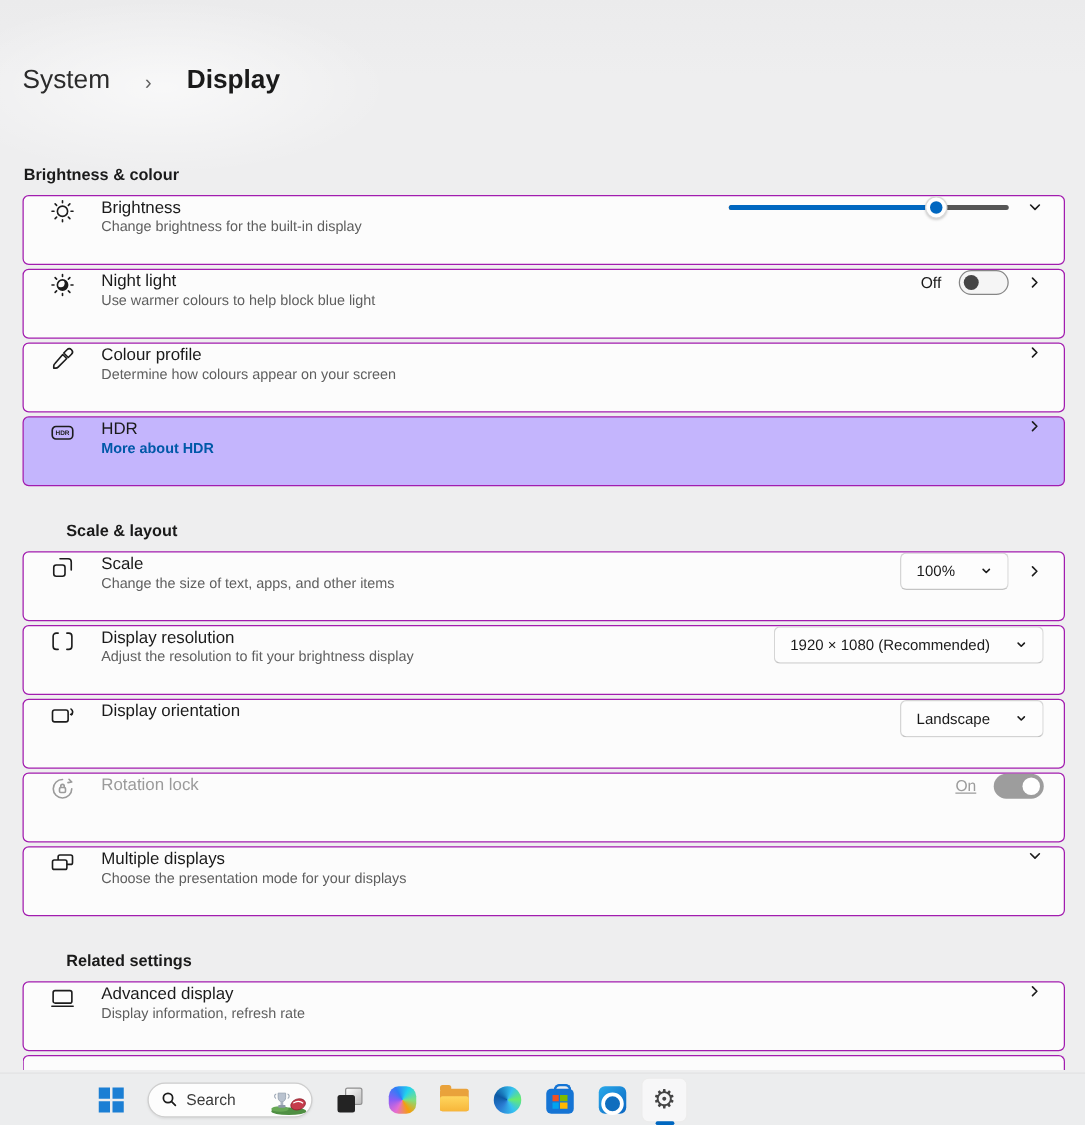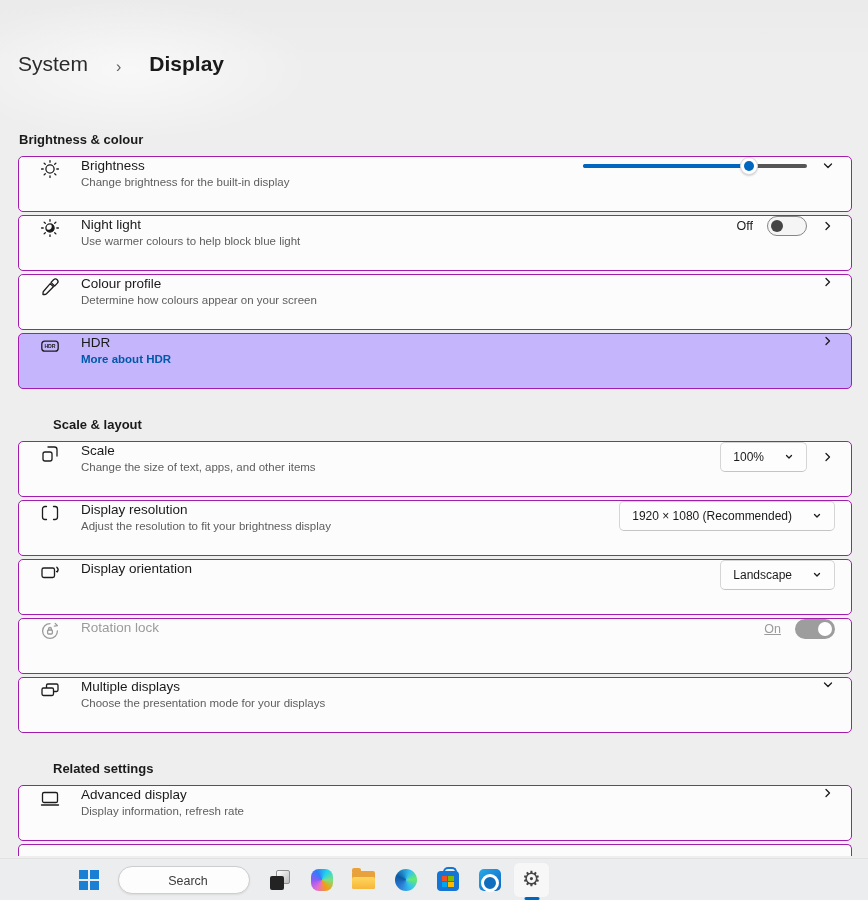--- a/index.html
+++ b/index.html
@@ -97,21 +97,21 @@
   .tb-item.active::after { content:""; position:absolute; bottom:-3px; left:50%; transform:translateX(-50%); width:15px; height:3px; border-radius:2px; background:#0067c0; }
 
   .win-logo { display:grid; grid-template-columns:9px 9px; grid-template-rows:9px 9px; gap:2px; }
   .win-logo span { background:#1b7fd4; }
 
   .search-pill {
     display:flex; align-items:center;
     width:132px; height:28px; border-radius:14px;
     background:#fdfdfd; border:1px solid #cdcdcd;
     box-shadow:0 1px 2px rgba(0,0,0,.08);
-    padding:0 2px 0 10px; margin:0 6px; gap:7px;flex-direction:column;
+    padding:0 2px 0 10px; margin:0 6px; gap:7px;
   }
   .search-text { font-size:12.5px; color:#3c3c3c; flex:1; }
 
   .tv-icon { position:relative; width:22px; height:22px; }
   .tv-back { position:absolute; right:1px; top:1px; width:14px; height:14px; background:linear-gradient(135deg,#fdfdfd,#bdbdbd); border:1px solid #8f8f8f; border-radius:2px; }
   .tv-front { position:absolute; left:1px; bottom:1px; width:14px; height:14px; background:#232323; border-radius:2px; }
 
   .copilot-icon { width:22px; height:22px; border-radius:8px;
     background:conic-gradient(from 210deg, #e66dd1, #8b5cf6, #2f7df6, #22d3ee, #7ee081, #f59e0b, #e66dd1); }
 

